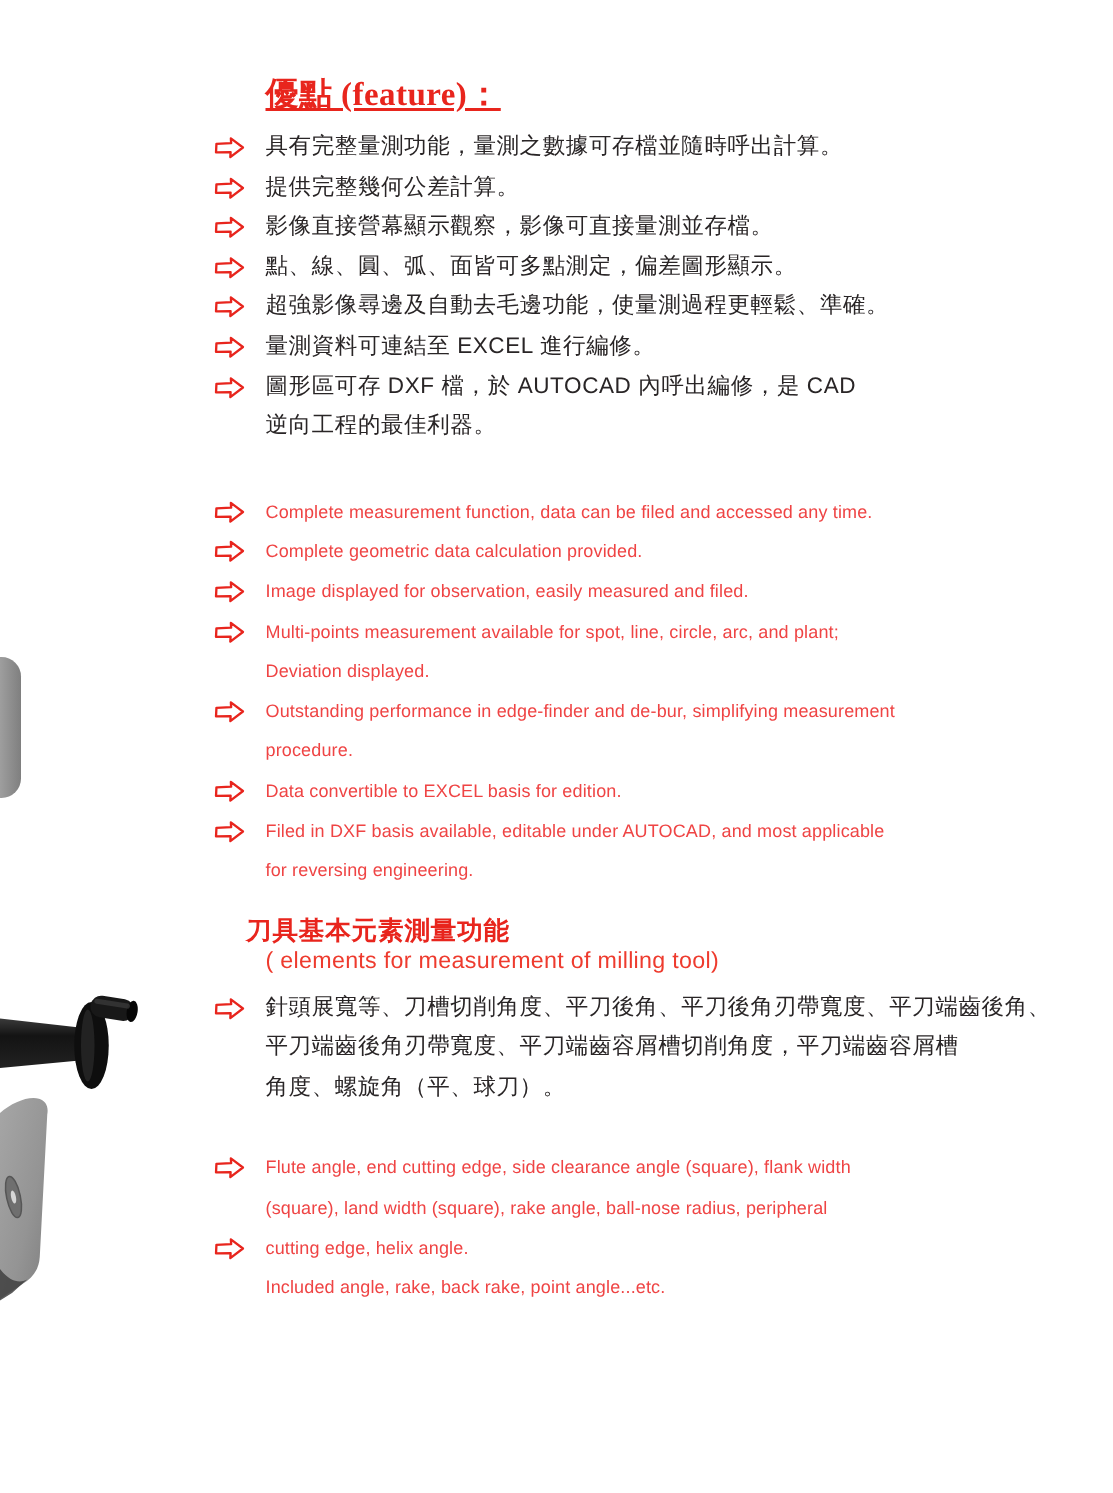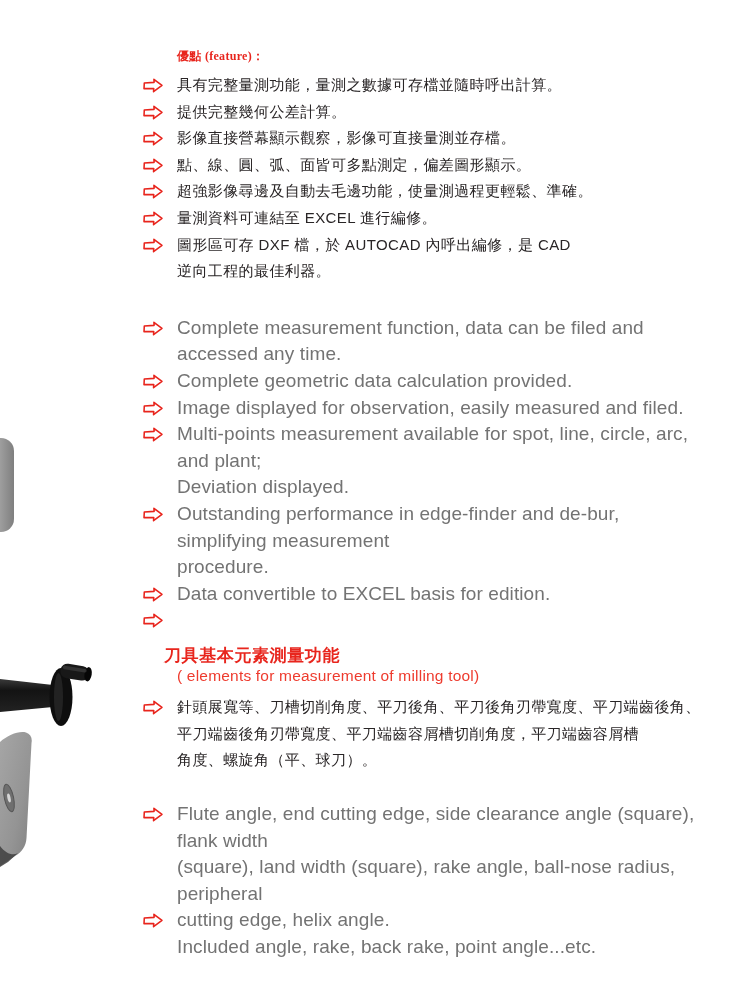--- a/index.html
+++ b/index.html
@@ -7,25 +7,26 @@
     width:742px;height:995px;position:relative;background:#ffffff;overflow:hidden;
     font-family:"Liberation Sans","DejaVu Sans",sans-serif;
     -webkit-font-smoothing:antialiased;
   }
   .content{position:absolute;left:142px;top:48px;width:572px;}
   .row{display:flex;align-items:flex-start;}
   .arrow-wrap{flex:0 0 22px;width:22px;height:17px;margin-top:5px;}
   .arrow-wrap svg{display:block;width:22px;height:17px;}
   .txt{margin-left:13px;white-space:pre-line;}
   .zh{font-size:15px;line-height:26.6px;color:#29252​6;color:#292526;letter-spacing:0.4px;}
-  .en{font-size:19px;line-height:26.6px;color:#737373;letter-spacing:0.1px;}
+  .en{font-size:12px;line-height:26.6px;color:#ef4444;letter-spacing:0.1px;}
   .feature-title{
     margin:0 0 7px 35px;
-    font-size:12px;font-weight:bold;color:#e8251d;letter-spacing:0.3px;
+    font-size:22px;font-weight:bold;color:#e8251d;letter-spacing:0.3px;
     font-family:"Liberation Serif","DejaVu Serif",serif;
+    text-decoration:underline;
   }
   .milling-title{
     margin:0 0 0 22px;
     font-size:17px;font-weight:bold;color:#e8251d;letter-spacing:0.6px;line-height:20px;
     font-family:"Liberation Serif","DejaVu Serif",serif;
   }
   .milling-subtitle{
     margin:0 0 9px 35px;
     font-size:15.5px;color:#ee3b2e;letter-spacing:0.2px;line-height:19px;
   }
@@ -204,20 +205,22 @@
           </svg>
         </span>
       <span class="txt en">Data convertible to EXCEL basis for edition.</span>
     </div>
     <div class="row">
       <span class="arrow-wrap">
           <svg viewBox="0 0 24 18">
             <use href="#arr"></use>
           </svg>
         </span>
+      <span class="txt en">Filed in DXF basis available, editable under AUTOCAD, and most applicable
+for reversing engineering.</span>
     </div>
   </div>
 
   <div class="gap-b"></div>
 
   <h2 class="milling-title">刀具基本元素測量功能</h2>
   <div class="milling-subtitle">( elements for measurement of milling tool)</div>
 
   <div>
     <div class="row">

